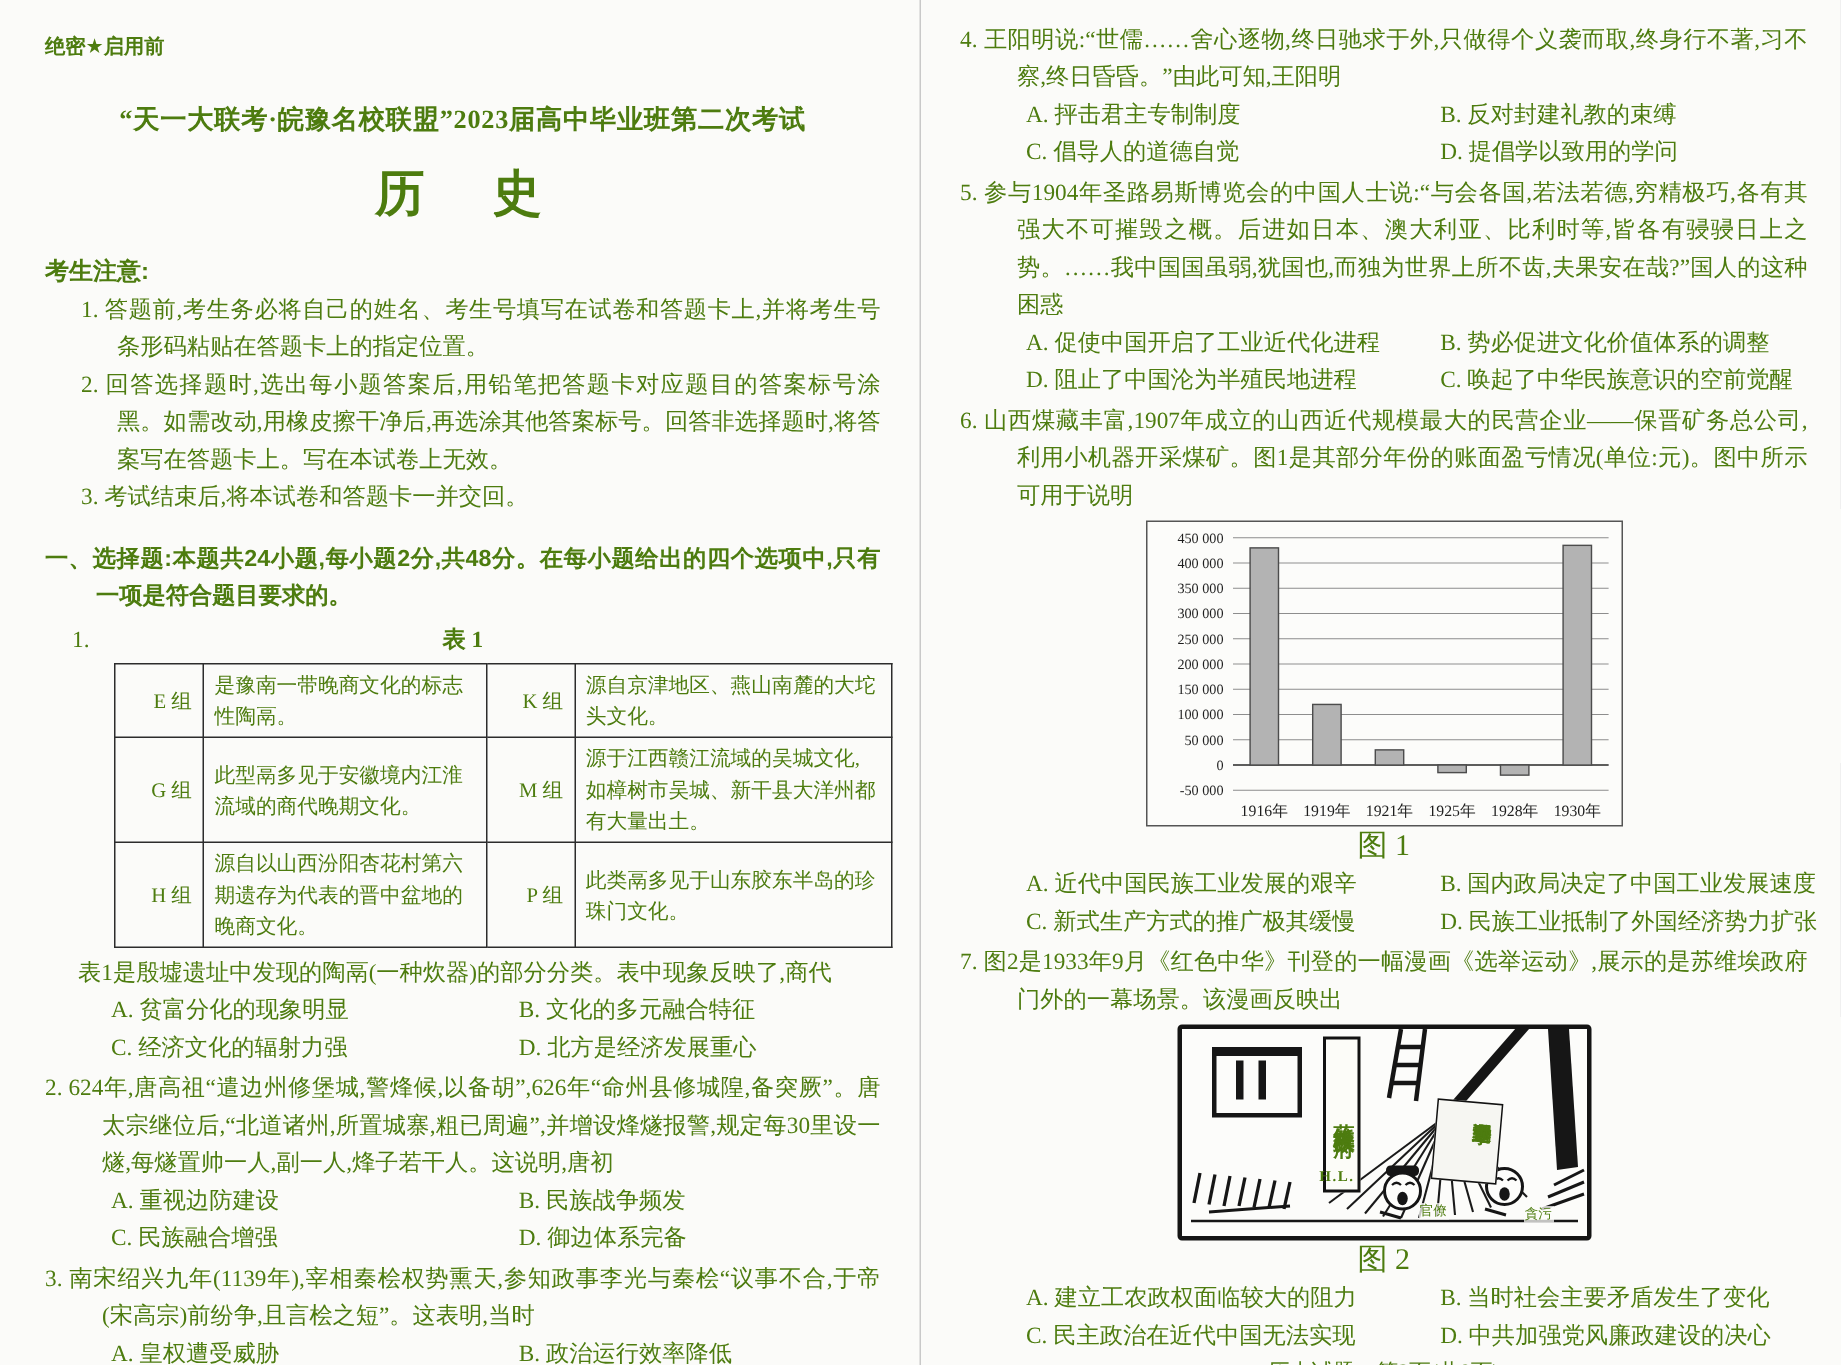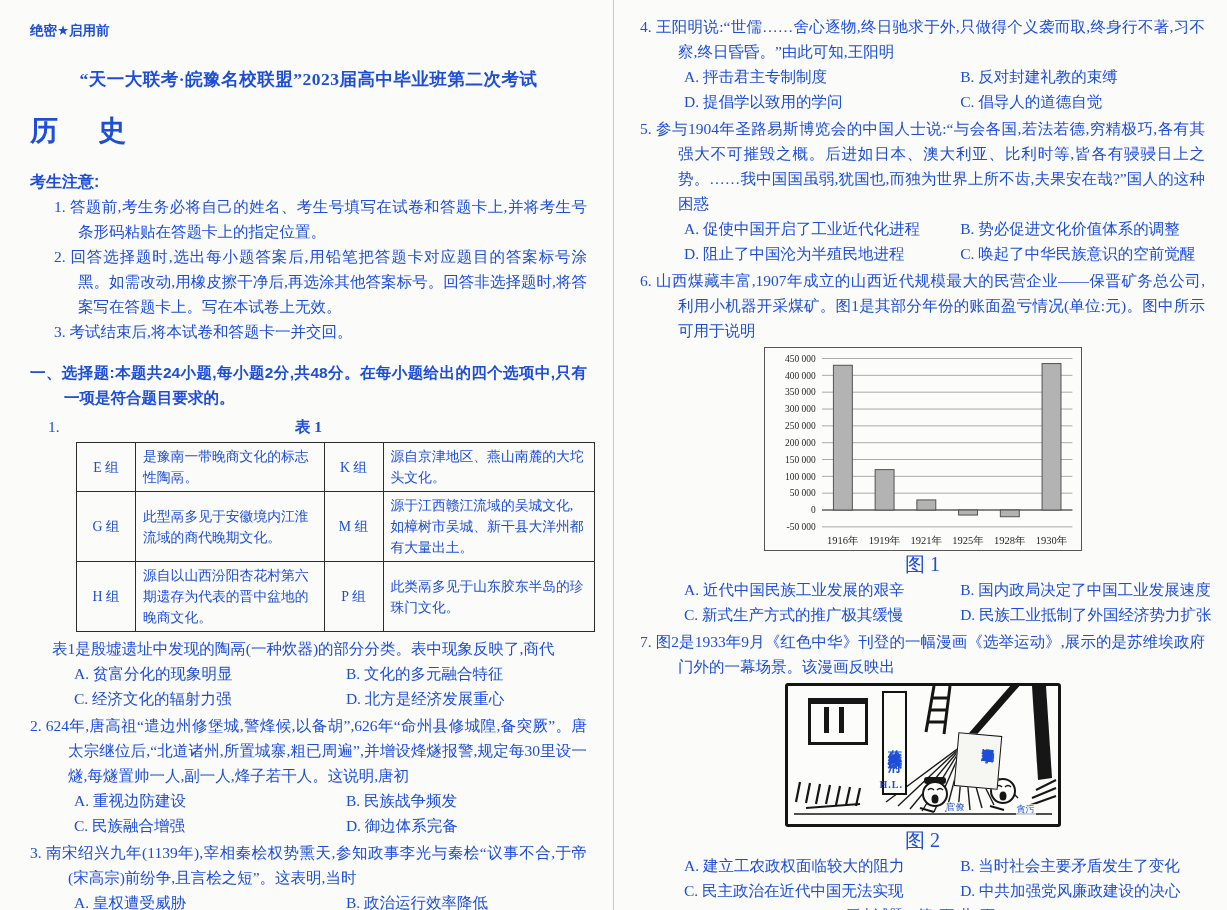--- a/index.html
+++ b/index.html
@@ -1,49 +1,49 @@
 <!DOCTYPE html>
 <html><head>
 <meta charset="utf-8">
 <style>
   html,body{margin:0;padding:0;background:#e8e8e8;}
   .sheet{
     width:1227px;height:910px;position:relative;margin:0 auto;
-    background:#fbfbf9;color:#1d4ed8;
+    background:#fbfbf9;color:#4d7c0f;
     font-family:"Liberation Serif","DejaVu Serif",serif;
     font-size:15.5px;line-height:25px;overflow:hidden;
   }
   .divider{position:absolute;left:613px;top:0;bottom:0;width:1px;background:#c9c9c9;}
   .page{position:absolute;top:0;bottom:0;display:flex;flex-direction:column;box-sizing:border-box;}
   .page-left{left:0;width:613px;padding:18px 26px 10px 30px;}
   .page-right{left:614px;width:613px;padding:12px 22px 10px 26px;}
 
   .classified{font-family:"Liberation Sans","DejaVu Sans",sans-serif;font-weight:700;font-size:13.5px;}
   .exam-title{text-align:center;font-weight:700;font-size:17.5px;margin-top:24px;letter-spacing:.5px;}
-  .subject-title{font-weight:700;font-size:28px;margin-top:26px;margin-bottom:18px;letter-spacing:6px;}
+  .subject-title{text-align:center;font-weight:700;font-size:33px;margin-top:26px;margin-bottom:18px;letter-spacing:6px;}
 
   .notice-title{font-family:"Liberation Sans","DejaVu Sans",sans-serif;font-weight:700;font-size:16px;margin-top:8px;}
   .notices{margin:0 0 0 24px;}
   .notice-item{padding-left:24px;text-indent:-24px;text-align:justify;}
 
   .section-heading{font-family:"Liberation Sans","DejaVu Sans",sans-serif;font-weight:700;
     margin-top:16px;padding-left:34px;text-indent:-34px;text-align:justify;}
 
   .question{margin-top:2px;}
   .q-stem{padding-left:38px;text-indent:-38px;text-align:justify;}
   .q-num{padding-right:4px;}
   .q-options{display:grid;grid-template-columns:53% 47%;padding-left:44px;}
   .q-option{white-space:nowrap;}
 
   .q1-head{position:relative;text-align:center;margin-top:2px;}
   .q1-head .q-num{position:absolute;left:18px;}
   .table-caption{font-weight:700;}
   .pottery-table{border-collapse:collapse;margin:3px 0 4px 46px;width:519px;font-size:13.8px;line-height:21px;}
   .pottery-table td{border:1.3px solid #2c2c2c;padding:3px 7px;vertical-align:middle;}
-  .pottery-table td.grp{width:44px;text-align:center;white-space:nowrap;}
+  .pottery-table td.grp{width:44px;text-align:right;white-space:nowrap;}
   .q1-stem{padding-left:22px;text-align:justify;}
 
   .figure-wrap{text-align:center;}
   .chart{border:1.2px solid #555;background:#fcfcfa;margin:4px auto 0;display:block;}
   .chart text{font-family:"Liberation Serif","DejaVu Serif",serif;}
   .fig-caption{text-align:center;font-size:20px;line-height:22px;margin:2px 0 2px;}
 
   .cartoon{position:relative;width:270px;height:138px;border:3px solid #141414;border-radius:3px;
     margin:4px auto 0;background:#fcfcfa;overflow:hidden;}
   .cartoon-svg{position:absolute;left:0;top:0;}
@@ -146,22 +146,22 @@
 
   <div class="page page-right">
 
     <div class="question">
       <div class="q-stem">
         <span class="q-num">4.</span><span>王阳明说:“世儒……舍心逐物,终日驰求于外,只做得个义袭而取,终身行不著,习不察,终日昏昏。”由此可知,王阳明</span>
       </div>
       <div class="q-options">
         <span class="q-option">A. 抨击君主专制制度</span>
         <span class="q-option">B. 反对封建礼教的束缚</span>
+        <span class="q-option">C. 倡导人的道德自觉</span>
         <span class="q-option">D. 提倡学以致用的学问</span>
-        <span class="q-option">C. 倡导人的道德自觉</span>
       </div>
     </div>
 
     <div class="question">
       <div class="q-stem">
         <span class="q-num">5.</span><span>参与1904年圣路易斯博览会的中国人士说:“与会各国,若法若德,穷精极巧,各有其强大不可摧毁之概。后进如日本、澳大利亚、比利时等,皆各有骎骎日上之势。……我中国国虽弱,犹国也,而独为世界上所不齿,夫果安在哉?”国人的这种困惑</span>
       </div>
       <div class="q-options">
         <span class="q-option">A. 促使中国开启了工业近代化进程</span>
         <span class="q-option">B. 势必促进文化价值体系的调整</span>

